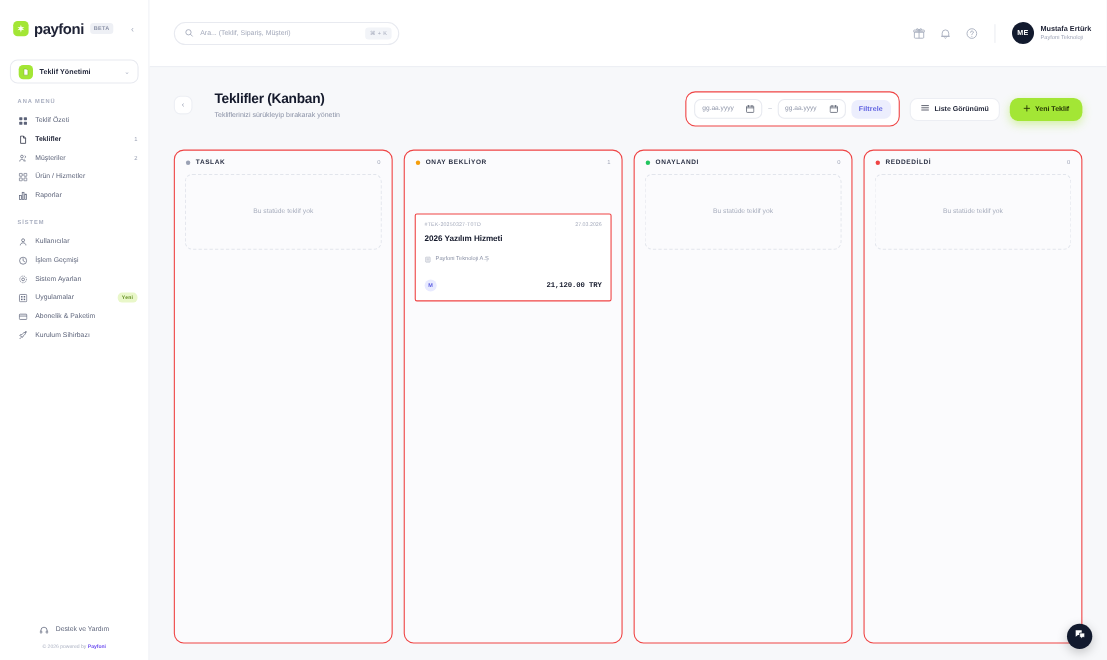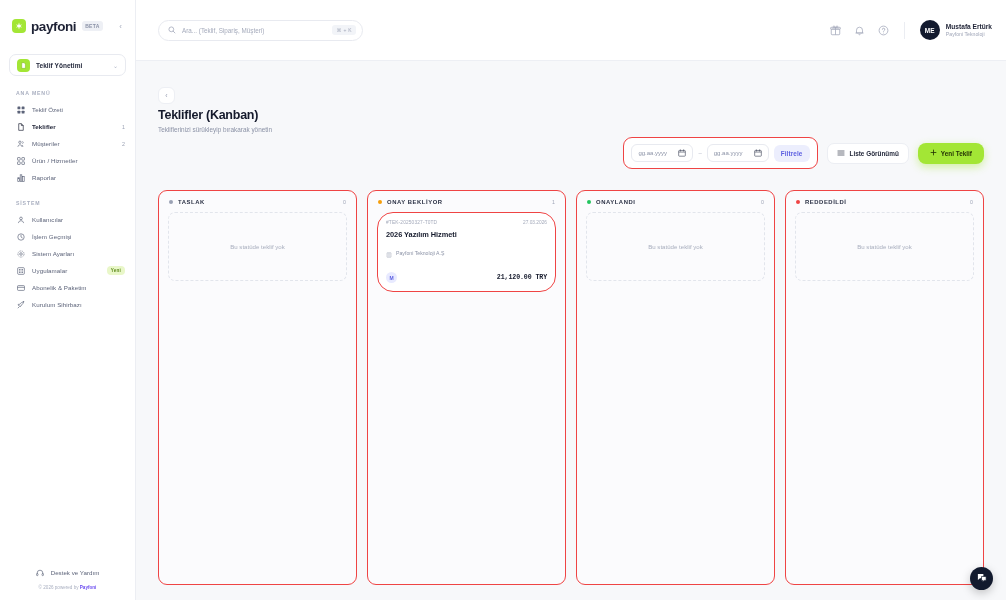--- a/index.html
+++ b/index.html
@@ -138,21 +138,21 @@
     background: #121a2e; color: #fff; font-size: 6.5px;
     font-weight: 700; display: flex; align-items: center;
     justify-content: center; letter-spacing: 0.2px;
   }
   .user-name { font-size: 6.6px; font-weight: 700; color: #1e2235; }
   .user-org { font-size: 5.2px; color: #a0a6b8; margin-top: 1px; }
 
   .content { flex: 1 1 auto; padding: 22px 22px 0 22px; min-height: 0;
              display: flex; flex-direction: column; }
 
-  .page-head { display: flex; align-items: flex-start; gap: 4px; flex-direction: column; }
+  .page-head { display: flex; align-items: flex-start; gap: 20px; }
   .back-btn {
     width: 17px; height: 17px; border-radius: 6px;
     background: #fff; border: 1px solid #edeff4;
     display: flex; align-items: center; justify-content: center;
     color: #9aa1b4; font-size: 7px; margin-top: 4px; flex: 0 0 auto;
   }
   .page-title { font-size: 12.5px; font-weight: 700; color: #151a2c; letter-spacing: -0.25px;}
   .page-sub { font-size: 6.4px; color: #8b92a6; margin-top: 4px; }
 
   .head-actions {
@@ -213,21 +213,21 @@
 
   .empty-slot {
     width: 100%; height: 69px; border: 1px dashed #e2e5ec;
     border-radius: 7px; display: flex; align-items: center;
     justify-content: center;
   }
   .empty-text { font-size: 6.1px; color: #a8aebe; }
 
   .card {
     background: #fff; border: 1.5px solid #ef4444;
-    border-radius: 16px; padding: 7px 8px 8px 8px;
+    border-radius: 2px; padding: 7px 8px 8px 8px; margin-top: 36px;
   }
   .card-top { display: flex; align-items: center; }
   .card-code {
     font-size: 4.8px; color: #a4aabb; letter-spacing: 0.15px;
     font-family: "Liberation Sans", sans-serif;
   }
   .card-date { margin-left: auto; font-size: 4.8px; color: #a4aabb; }
   .card-title {
     font-size: 7.4px; font-weight: 700; color: #151a2c;
     margin-top: 5px; letter-spacing: -0.05px;

